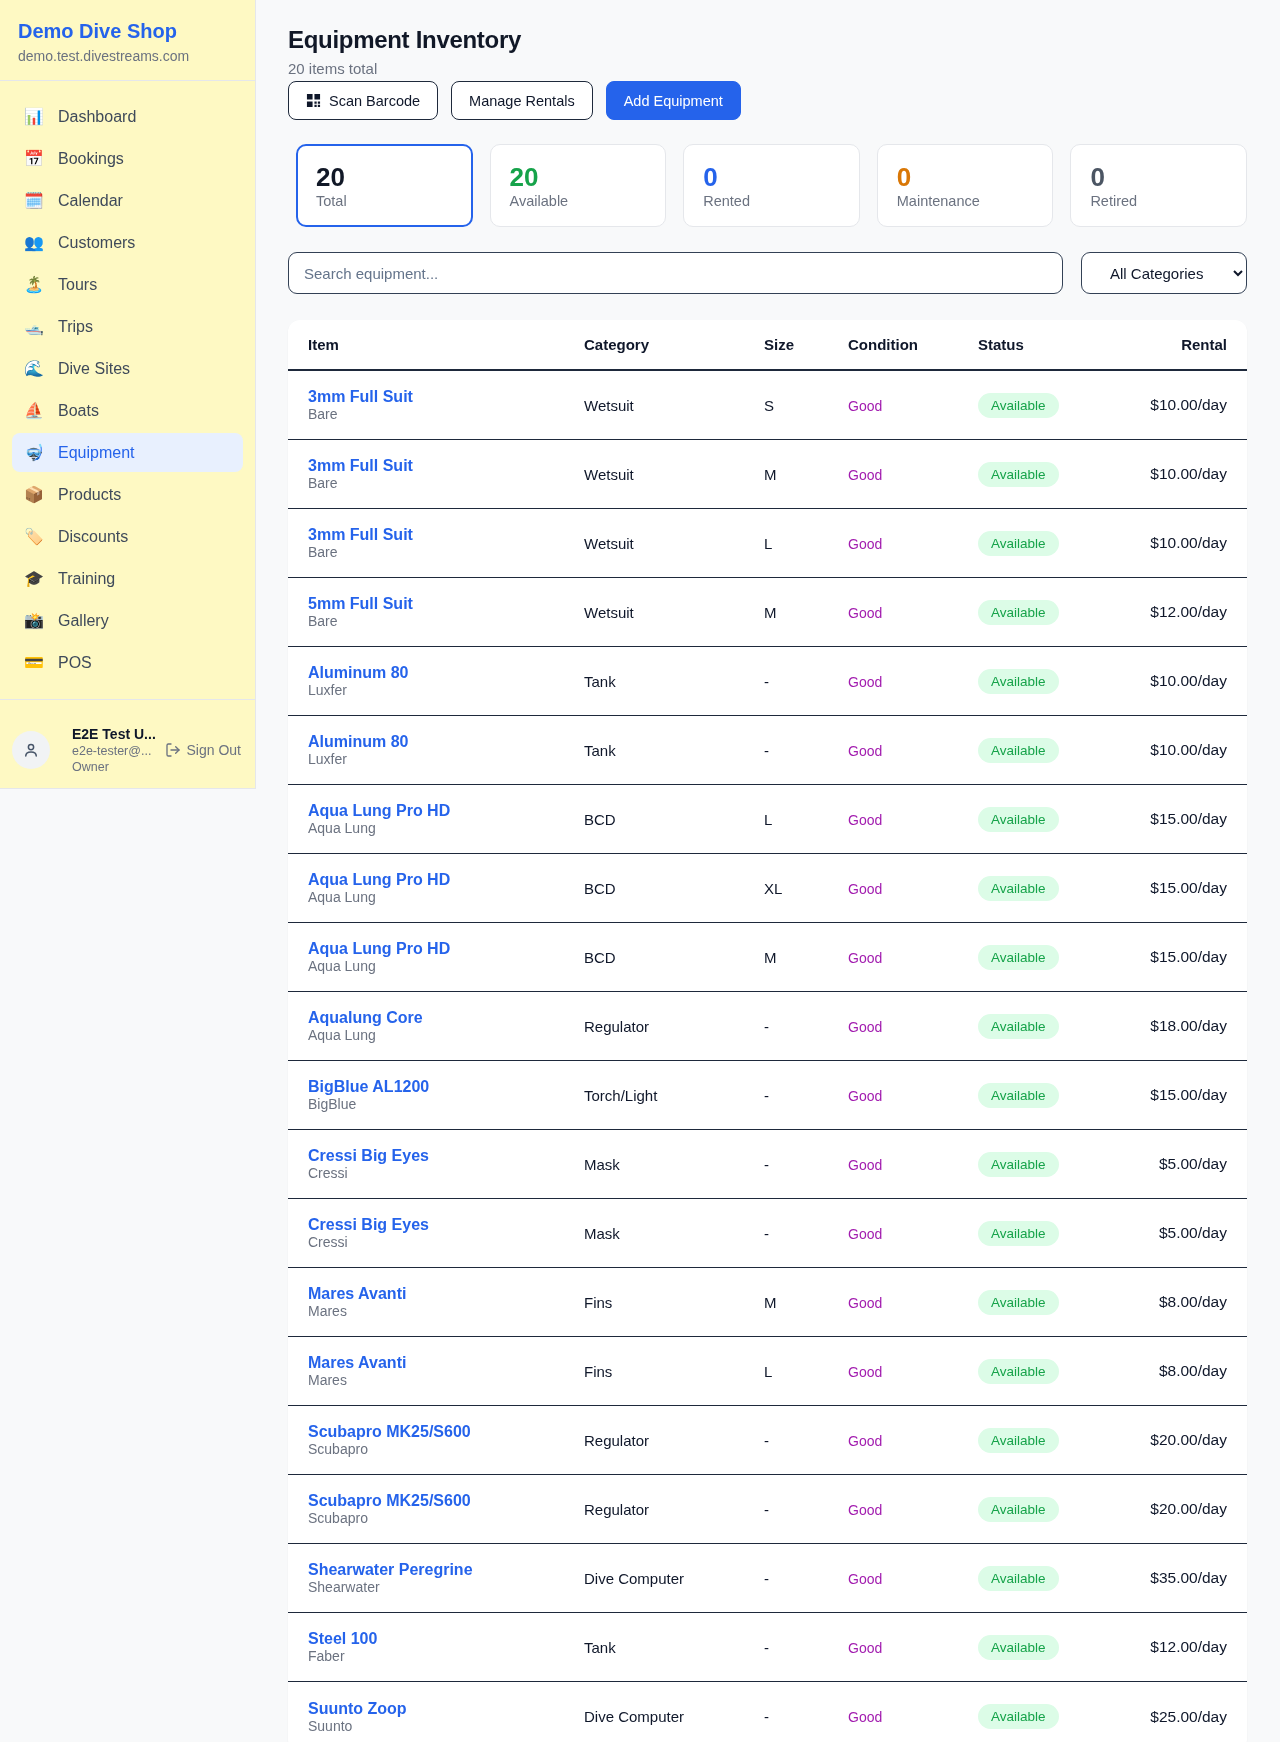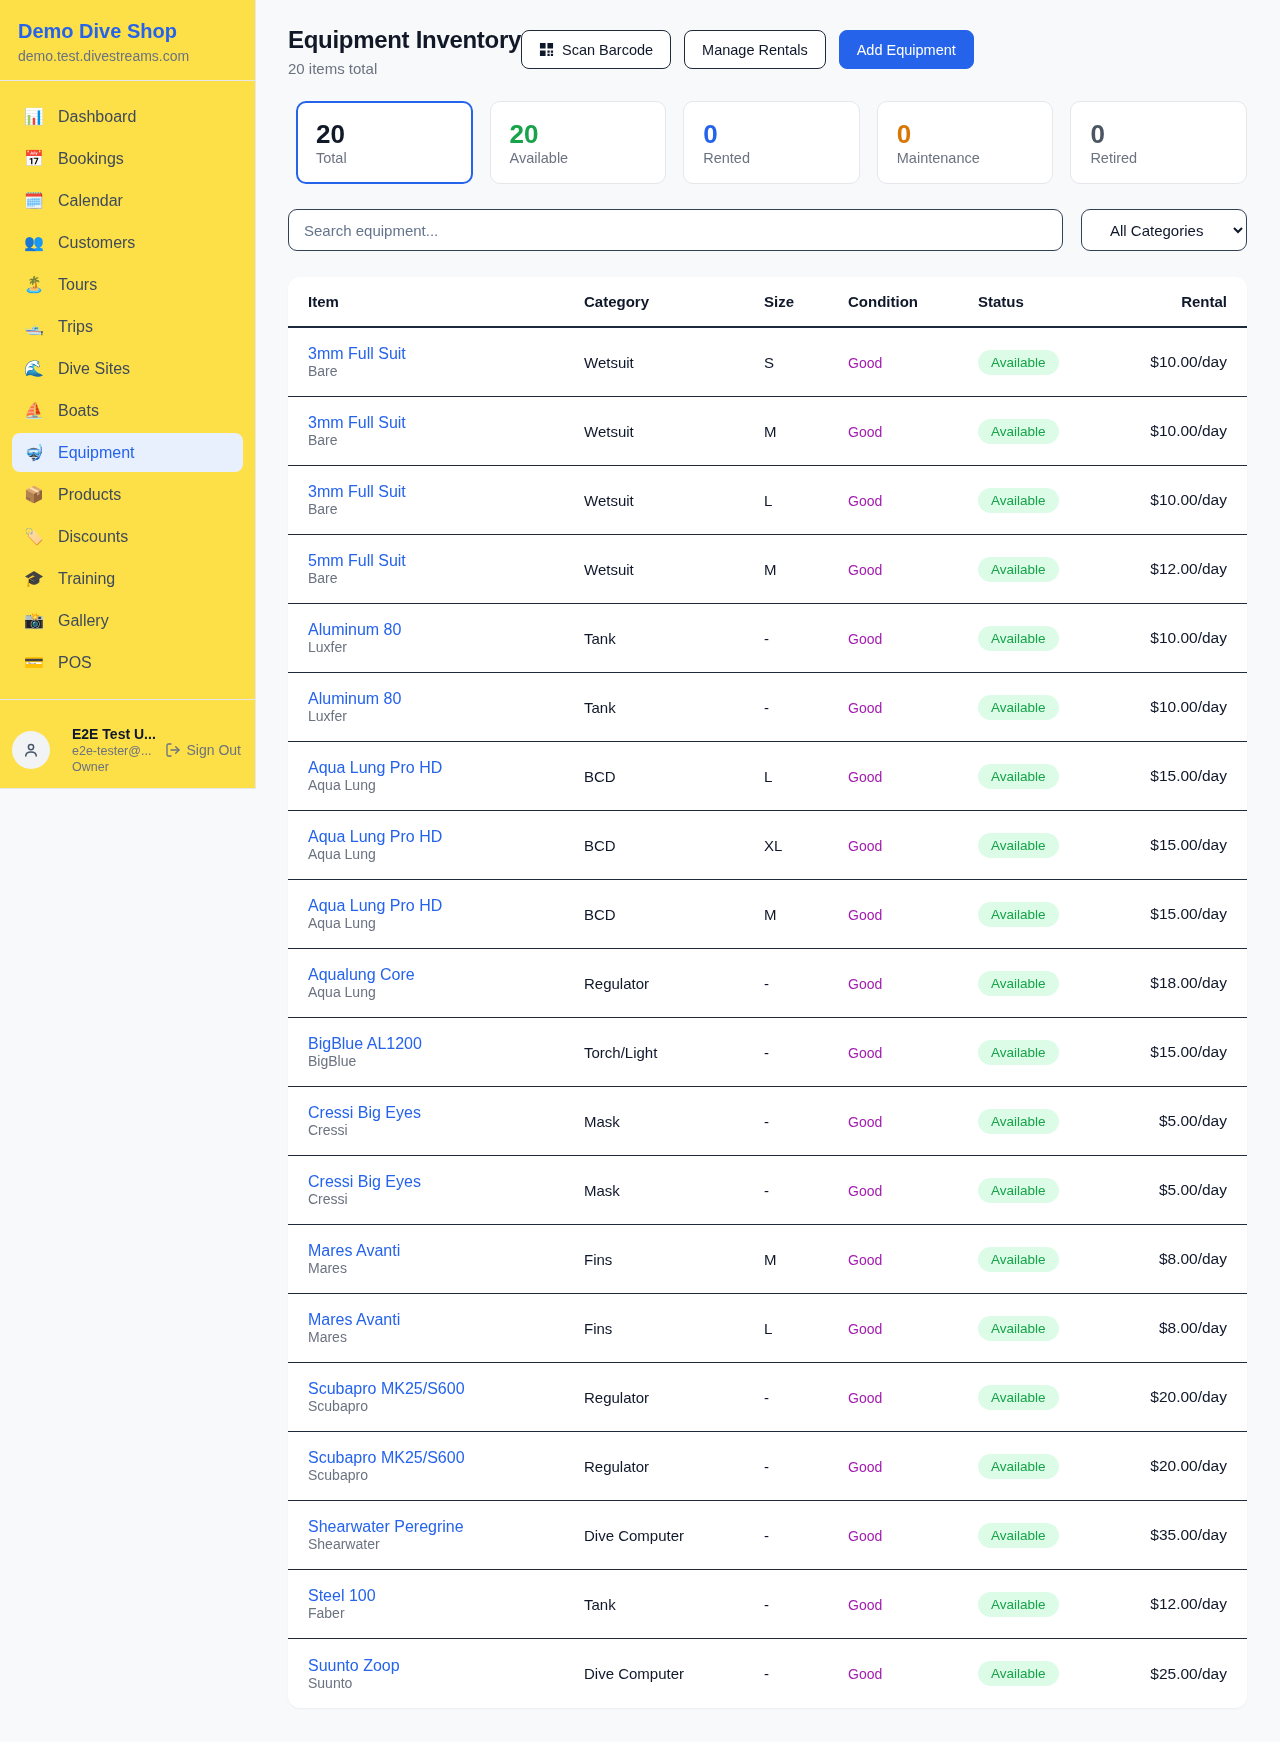--- a/index.html
+++ b/index.html
@@ -8,21 +8,21 @@
     height:1742px;
     background:#f8f9fa;
     font-family:"Liberation Sans", sans-serif;
     color:#0f172a;
     position:relative;
     overflow:hidden;
   }
   
   .sidebar {
     position:absolute; top:0; left:0;
-    width:256px; background:#fde047;
+    width:256px; background:#fef9c3;
     border-right:1px solid #e5e7eb;
     border-bottom:1px solid #e5e7eb;
   }
   .logo-area { padding:20px 18px 16px; border-bottom:1px solid #e5e7eb; }
   .brand { color:#2563eb; font-size:20px; font-weight:bold; cursor:pointer; }
   .domain { color:#6b7280; font-size:14px; margin-top:5px; }
   nav { padding:16px 12px 14px; }
   .nav-item {
     display:flex; align-items:center; gap:14px;
     padding:10px 12px; margin-bottom:3px;
@@ -43,21 +43,21 @@
   .user-info { min-width:0; }
   .user-name { font-size:14px; font-weight:bold; white-space:nowrap; }
   .user-email, .user-role { font-size:12.5px; color:#6b7280; margin-top:2px; white-space:nowrap; }
   .signout {
     margin-left:auto; background:none; border:none; cursor:pointer;
     color:#6b7280; font-size:14px; font-family:inherit;
     display:flex; align-items:center; gap:6px; flex:0 0 auto;
   }
   
   .main { position:absolute; top:0; left:256px; width:1024px; padding:26px 33px 0 32px; }
-  .page-header { display:flex; justify-content:flex-start; align-items:flex-start; margin-bottom:24px; }
+  .page-header { display:flex; justify-content:flex-end; align-items:flex-start; margin-bottom:24px;flex-direction:column; }
   h1 { font-size:24px; font-weight:bold; letter-spacing:-0.3px; color:#111827; }
   .subtitle { font-size:15px; color:#6b7280; margin-top:6px; }
   .header-actions { display:flex; gap:13px; margin-top:4px; }
   .btn {
     height:39px; border-radius:8px; padding:0 17px;
     font-size:14.5px; font-family:inherit; cursor:pointer;
     display:flex; align-items:center; gap:8px; white-space:nowrap;
   }
   .btn.outline { background:#fff; border:1px solid #1e293b; color:#0f172a; }
   .btn.primary { background:#2563eb; border:1px solid #2563eb; color:#fff; font-weight:500; }
@@ -94,21 +94,21 @@
     align-items:center;
     padding:0 20px;
   }
   .thead {
     height:51px; font-size:15px; font-weight:bold; color:#0f172a;
     border-bottom:2px solid #1e293b;
   }
   .th-rental { text-align:right; }
   .trow { height:69px; border-bottom:1px solid #1e293b; }
   .trow:last-child { border-bottom:none; }
-  .item-link { color:#2563eb; font-size:16px; font-weight:normal; text-decoration:none; cursor:pointer;margin-top:28px; }
+  .item-link { color:#2563eb; font-size:16px; font-weight:bold; text-decoration:none; cursor:pointer;margin-top:28px; }
   .item-brand { font-size:14px; color:#6b7280; }
   .col { font-size:15px; color:#0f172a; }
   .cond-link { color:#a21caf; font-size:14px; text-decoration:none; cursor:pointer; }
   .pill {
     display:inline-block; background:#dcfce7; color:#16a34a;
     font-size:13.5px; padding:5px 13px; border-radius:999px;
   }
   .rental { text-align:right; font-size:15.5px; }
 </style>
 </head>

